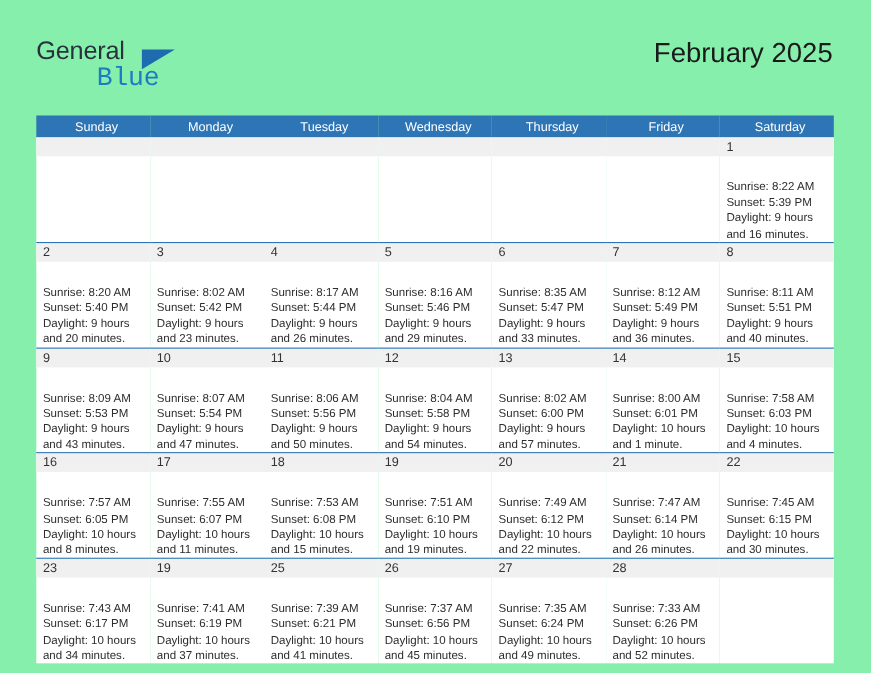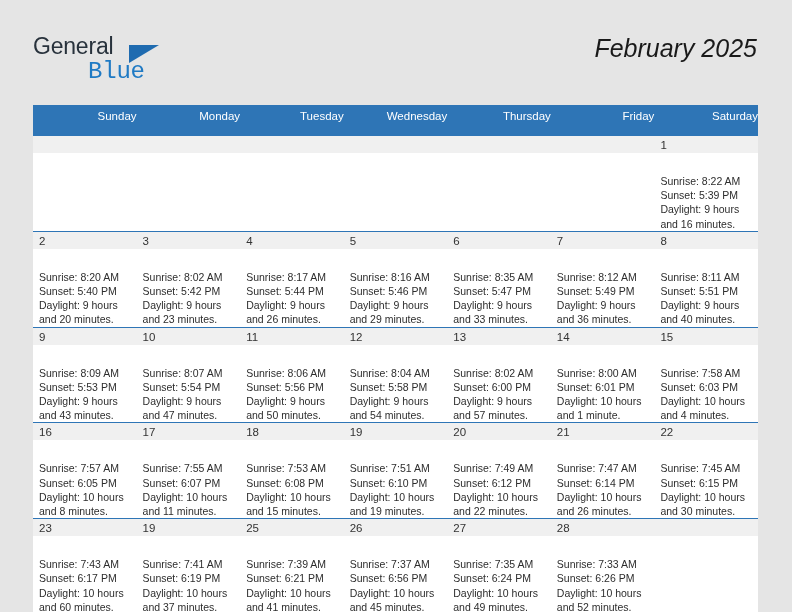--- a/index.html
+++ b/index.html
@@ -10,21 +10,21 @@
     height: 612px;
     background: #ffffff;
     font-family: "Liberation Sans", sans-serif;
     -webkit-font-smoothing: antialiased;
   }
 
   .page {
     position: relative;
     width: 792px;
     height: 612px;
-    background: #e5e5e5;
+    background: #86efac;
     overflow: hidden;
   }
 
   
   .header {
     position: absolute;
     left: 33px;
     top: 33px;
     right: 35px;
     height: 62px;
@@ -63,21 +63,20 @@
     letter-spacing: -0.2px;
     color: #1f7ac4;
     font-family: Liberation Mono, monospace;
   }
 
   .title-block {
     position: absolute;
     right: 0;
     top: 0;
     text-align: left;
-    font-style: italic;
   }
   .cal-title {
     font-size: 25px;
     color: #1a1a1a;
     line-height: 30px;
     white-space: nowrap;
   }
   .cal-subtitle {
     font-size: 13.5px;
     color: #2b2b2b;
@@ -94,22 +93,22 @@
     width: 725px;
     border-collapse: collapse;
     table-layout: fixed;
   }
 
   .calendar th {
     background: #2e75b6;
     color: #ffffff;
     font-size: 11.5px;
     font-weight: normal;
-    text-align: right;
-    padding: 5px 0 14px 6px;
+    text-align: center;
+    padding: 5px 0 3px 6px;
     height: 20px;
     border: none;
   }
 
   .calendar td {
     vertical-align: top;
     padding: 0;
     border-top: 1px solid #2e75b6;
     height: 90px;
     width: 103.57px;
@@ -428,21 +427,21 @@
             </div>
           </td>
         </tr>
         <tr class="week-row">
           <td>
             <div class="daynum-band">23</div>
             <div class="cell-body">
               <div>Sunrise: 7:43 AM</div>
               <div>Sunset: 6:17 PM</div>
               <div>Daylight: 10 hours</div>
-              <div>and 60 minutes.</div>
+              <div>and 34 minutes.</div>
             </div>
           </td>
           <td>
             <div class="daynum-band">19</div>
             <div class="cell-body">
               <div>Sunrise: 7:41 AM</div>
               <div>Sunset: 6:19 PM</div>
               <div>Daylight: 10 hours</div>
               <div>and 37 minutes.</div>
             </div>

